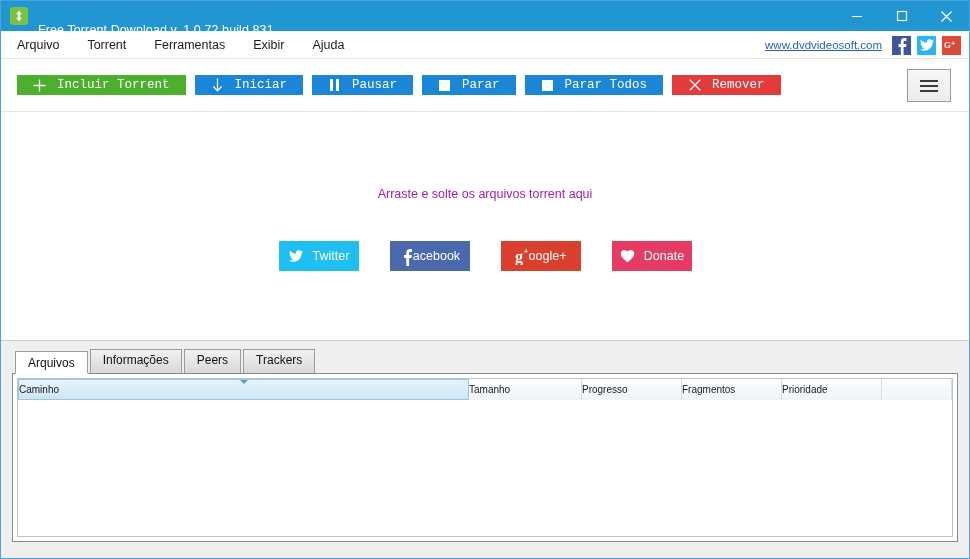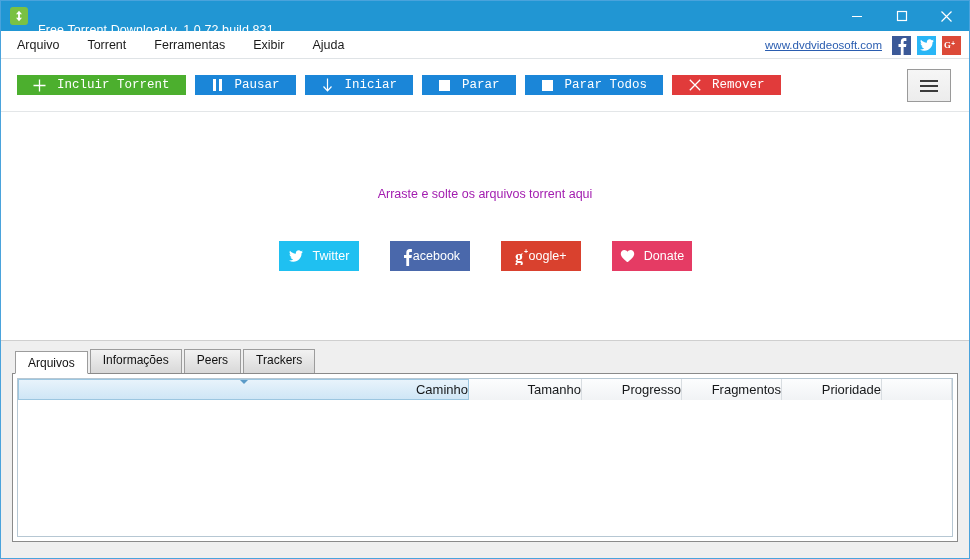--- a/index.html
+++ b/index.html
@@ -259,25 +259,25 @@
     display: flex;
     flex-direction: column;
     min-height: 0;
   }
   .grid-head {
     display: flex;
     height: 21px;
     flex: none;
   }
   .gh {
-    font-size: 13px;
+    font-size: 10px;
     color: #16181a;
     display: flex;
     align-items: center;
-    justify-content: flex-end;
+    justify-content: flex-start;
     background: linear-gradient(#fcfdfe, #f1f3f5);
     border-right: 1px solid #d8dde1;
     position: relative;
     cursor: pointer;
     white-space: nowrap;
     overflow: hidden;
   }
   .gh.sorted {
     background: linear-gradient(#e8f3fb, #cfe6f6);
     border: 1px solid #9cc6e0;
@@ -369,35 +369,35 @@
       <span class="tb-ico">
         <svg width="13" height="13" viewBox="0 0 13 13">
             <path d="M6.5 0.5 L6.5 12.5 M0.5 6.5 L12.5 6.5" stroke="#ffffff" stroke-width="1.3"></path>
           </svg>
       </span>
       <span>Incluir Torrent</span>
     </button>
 
     <button class="tb-btn tb-blue">
       <span class="tb-ico">
+        <svg width="13" height="14" viewBox="0 0 13 14">
+            <path d="M6.5 0.5 L6.5 12.5 M2.5 8.5 L6.5 12.8 L10.5 8.5" stroke="#ffffff" stroke-width="1.2" fill="none"></path>
+          </svg>
+      </span>
+      <span>Iniciar</span>
+    </button>
+
+    <button class="tb-btn tb-blue">
+      <span class="tb-ico">
         <svg width="11" height="12" viewBox="0 0 11 12">
             <rect x="1" y="0" width="3" height="12" fill="#ffffff"></rect>
             <rect x="7" y="0" width="3" height="12" fill="#ffffff"></rect>
           </svg>
       </span>
       <span>Pausar</span>
-    </button>
-
-    <button class="tb-btn tb-blue">
-      <span class="tb-ico">
-        <svg width="13" height="14" viewBox="0 0 13 14">
-            <path d="M6.5 0.5 L6.5 12.5 M2.5 8.5 L6.5 12.8 L10.5 8.5" stroke="#ffffff" stroke-width="1.2" fill="none"></path>
-          </svg>
-      </span>
-      <span>Iniciar</span>
     </button>
 
     <button class="tb-btn tb-blue">
       <span class="tb-ico">
         <svg width="11" height="11" viewBox="0 0 11 11">
             <rect x="0" y="0" width="11" height="11" fill="#ffffff"></rect>
           </svg>
       </span>
       <span>Parar</span>
     </button>

